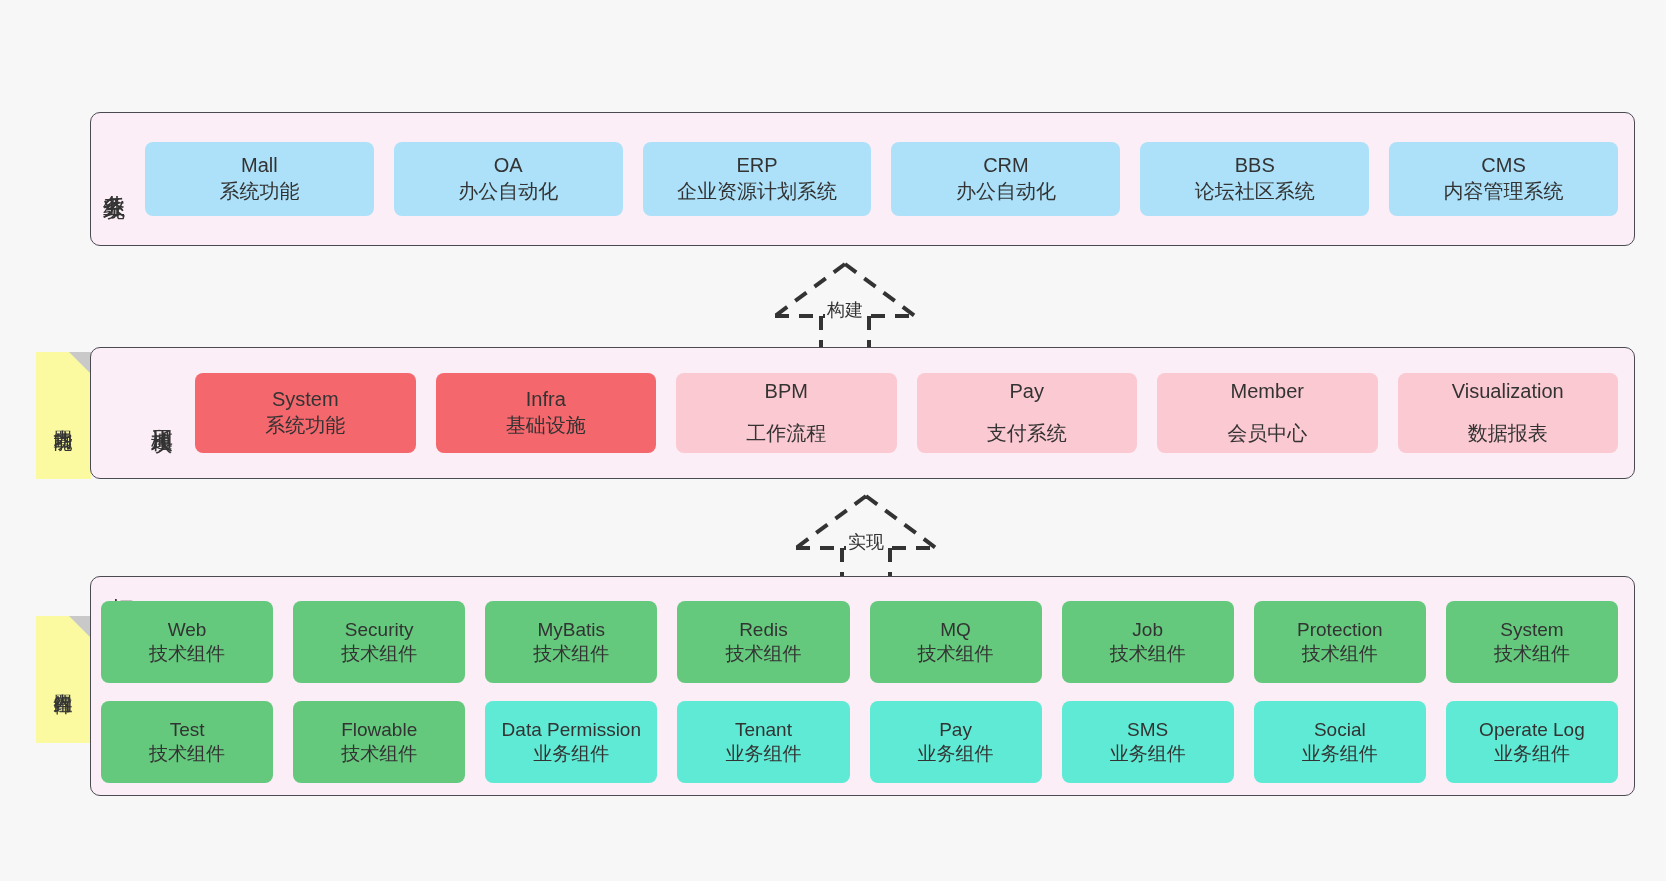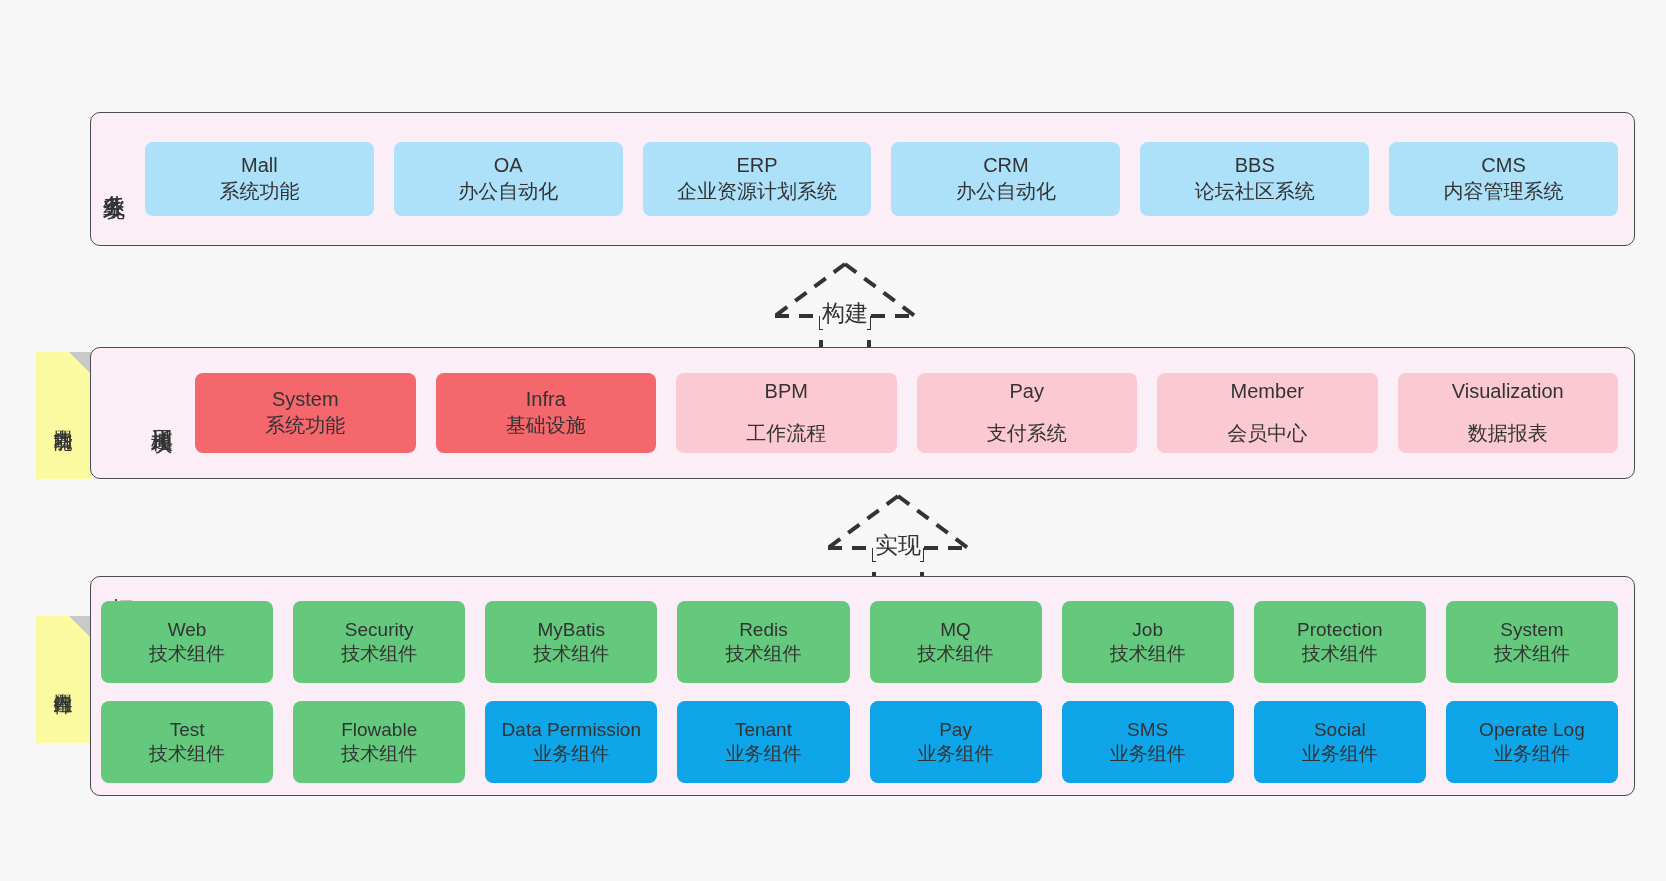--- a/index.html
+++ b/index.html
@@ -82,21 +82,21 @@
     padding: 6px 4px;
   }
   .card .t1 { display: block; }
   .card .t2 { display: block; }
 
   
   .c-blue       { background: #ace1f9; }
   .c-red        { background: #f4676d; }
   .c-pink       { background: #fbc9d1; justify-content: space-between; }
   .c-green      { background: #64c97c; }
-  .c-greenlight { background: #0ea5e9; }
+  .c-greenlight { background: #5eead4; }
 
   
   #layer-business { left: 90px;  top: 112px; width: 1545px; height: 134px; }
   #layer-business .cards { padding-left: 8px; }
   #layer-business .card  { height: 74px; }
 
   #layer-common   { left: 90px;  top: 347px; width: 1545px; height: 132px; padding-left: 48px; }
   #layer-common .card { height: 80px; }
 
   #layer-framework{ left: 90px;  top: 576px; width: 1545px; height: 220px; flex-direction: column; }
@@ -136,29 +136,29 @@
     position: absolute;
     width: 180px;
     height: 100px;
   }
   .connector svg { display: block; overflow: visible; }
   .connector .conn-label {
     position: absolute;
     left: 50%;
     transform: translateX(-50%);
     top: 40px;
-    font-size: 23px;
+    font-size: 18px;
     color: #333333;
     background: #f7f7f7;
     padding: 0 2px;
     white-space: nowrap;
     text-align: right;
   }
   #connector-build   { left: 755px; top: 258px; }
-  #connector-realize { left: 808px; top: 490px; }
+  #connector-realize { left: 776px; top: 490px; }
 </style>
 </head>
 <body>
 
 <div class="canvas">
 
   <div class="layer" id="layer-business">
     <div class="layer-title">业务系统</div>
     <div class="cards">
       <div class="card-row">

